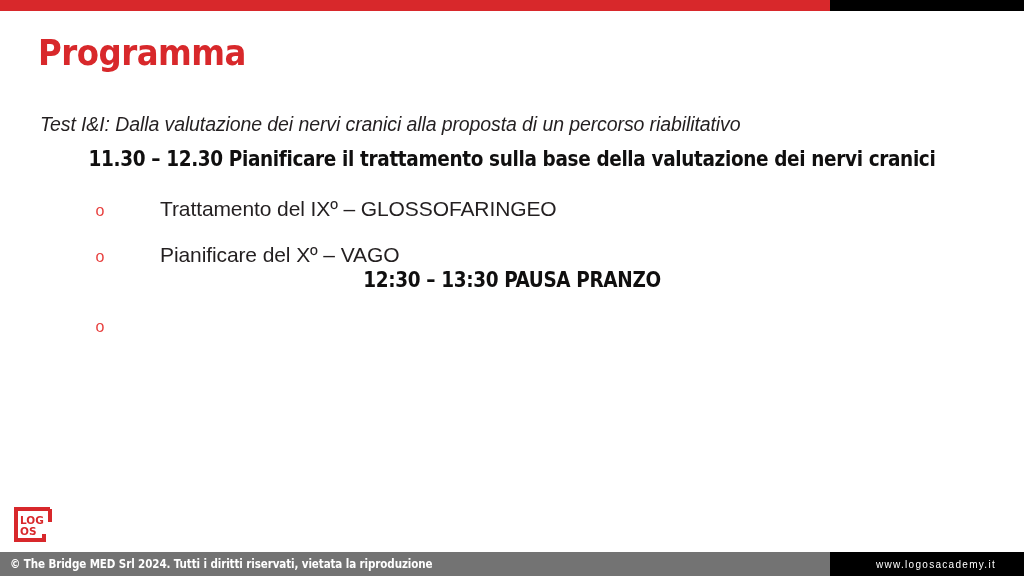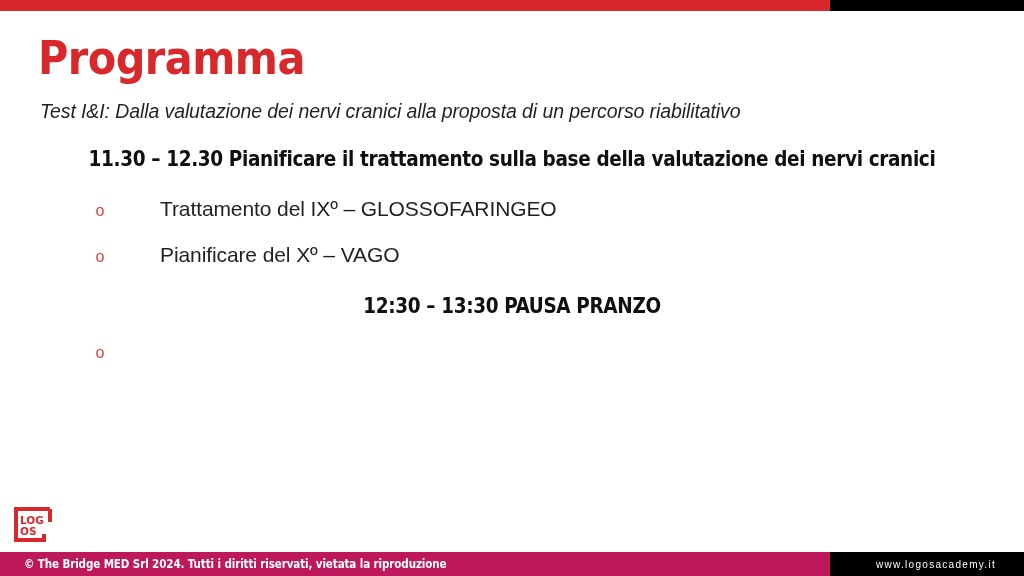--- a/index.html
+++ b/index.html
@@ -33,32 +33,32 @@
     flex: 1 1 auto;
     height: 100%;
     background: #000000;
   }
 
   
   .title {
     position: absolute;
     left: 38px;
     top: 34px;
-    font-size: 46px;
+    font-size: 36px;
     line-height: 1.05;
     font-weight: 700;
     letter-spacing: -0.5px;
     color: #d8282b;
     font-family: "DejaVu Sans", sans-serif;
     font-stretch: condensed;
   }
   .subtitle {
     position: absolute;
     left: 40px;
-    top: 100px;
+    top: 113px;
     font-size: 19.5px;
     font-style: italic;
     color: #231f20;
     font-family: "Liberation Sans", sans-serif;
     letter-spacing: -0.1px;
     white-space: nowrap;
   }
 
   
   .program {
@@ -71,21 +71,21 @@
   .sched-heading {
     margin: 0 40px 0 40px;
     font-size: 20.5px;
     line-height: 1.32;
     font-weight: 700;
     color: #100f0f;
     letter-spacing: -0.35px;
     font-family: "DejaVu Sans", sans-serif;
     font-stretch: condensed;
   }
-  .sched-heading.gap-top { margin-top: 26px; }
+  .sched-heading.gap-top { }
 
   .bullet-list {
     list-style: none;
     margin: 0;
     padding: 0;
   }
   .bullet-item {
     display: flex;
     align-items: baseline;
     margin: 22px 0 0 88px;
@@ -122,27 +122,27 @@
     position: absolute;
     left: 0;
     bottom: 0;
     width: 1024px;
     height: 24px;
     display: flex;
   }
   .footer-left {
     width: 830px;
     height: 100%;
-    background: #be185d;
+    background: #737373;
     color: #ffffff;
     display: flex;
     align-items: center;
     font-size: 11.5px;
     font-weight: 700;
-    padding-left: 24px;
+    padding-left: 10px;
     box-sizing: border-box;
     letter-spacing: -0.1px;
     font-family: "DejaVu Sans", sans-serif;
     font-stretch: condensed;
   }
   .footer-right {
     flex: 1 1 auto;
     height: 100%;
     background: #000000;
     color: #ffffff;

